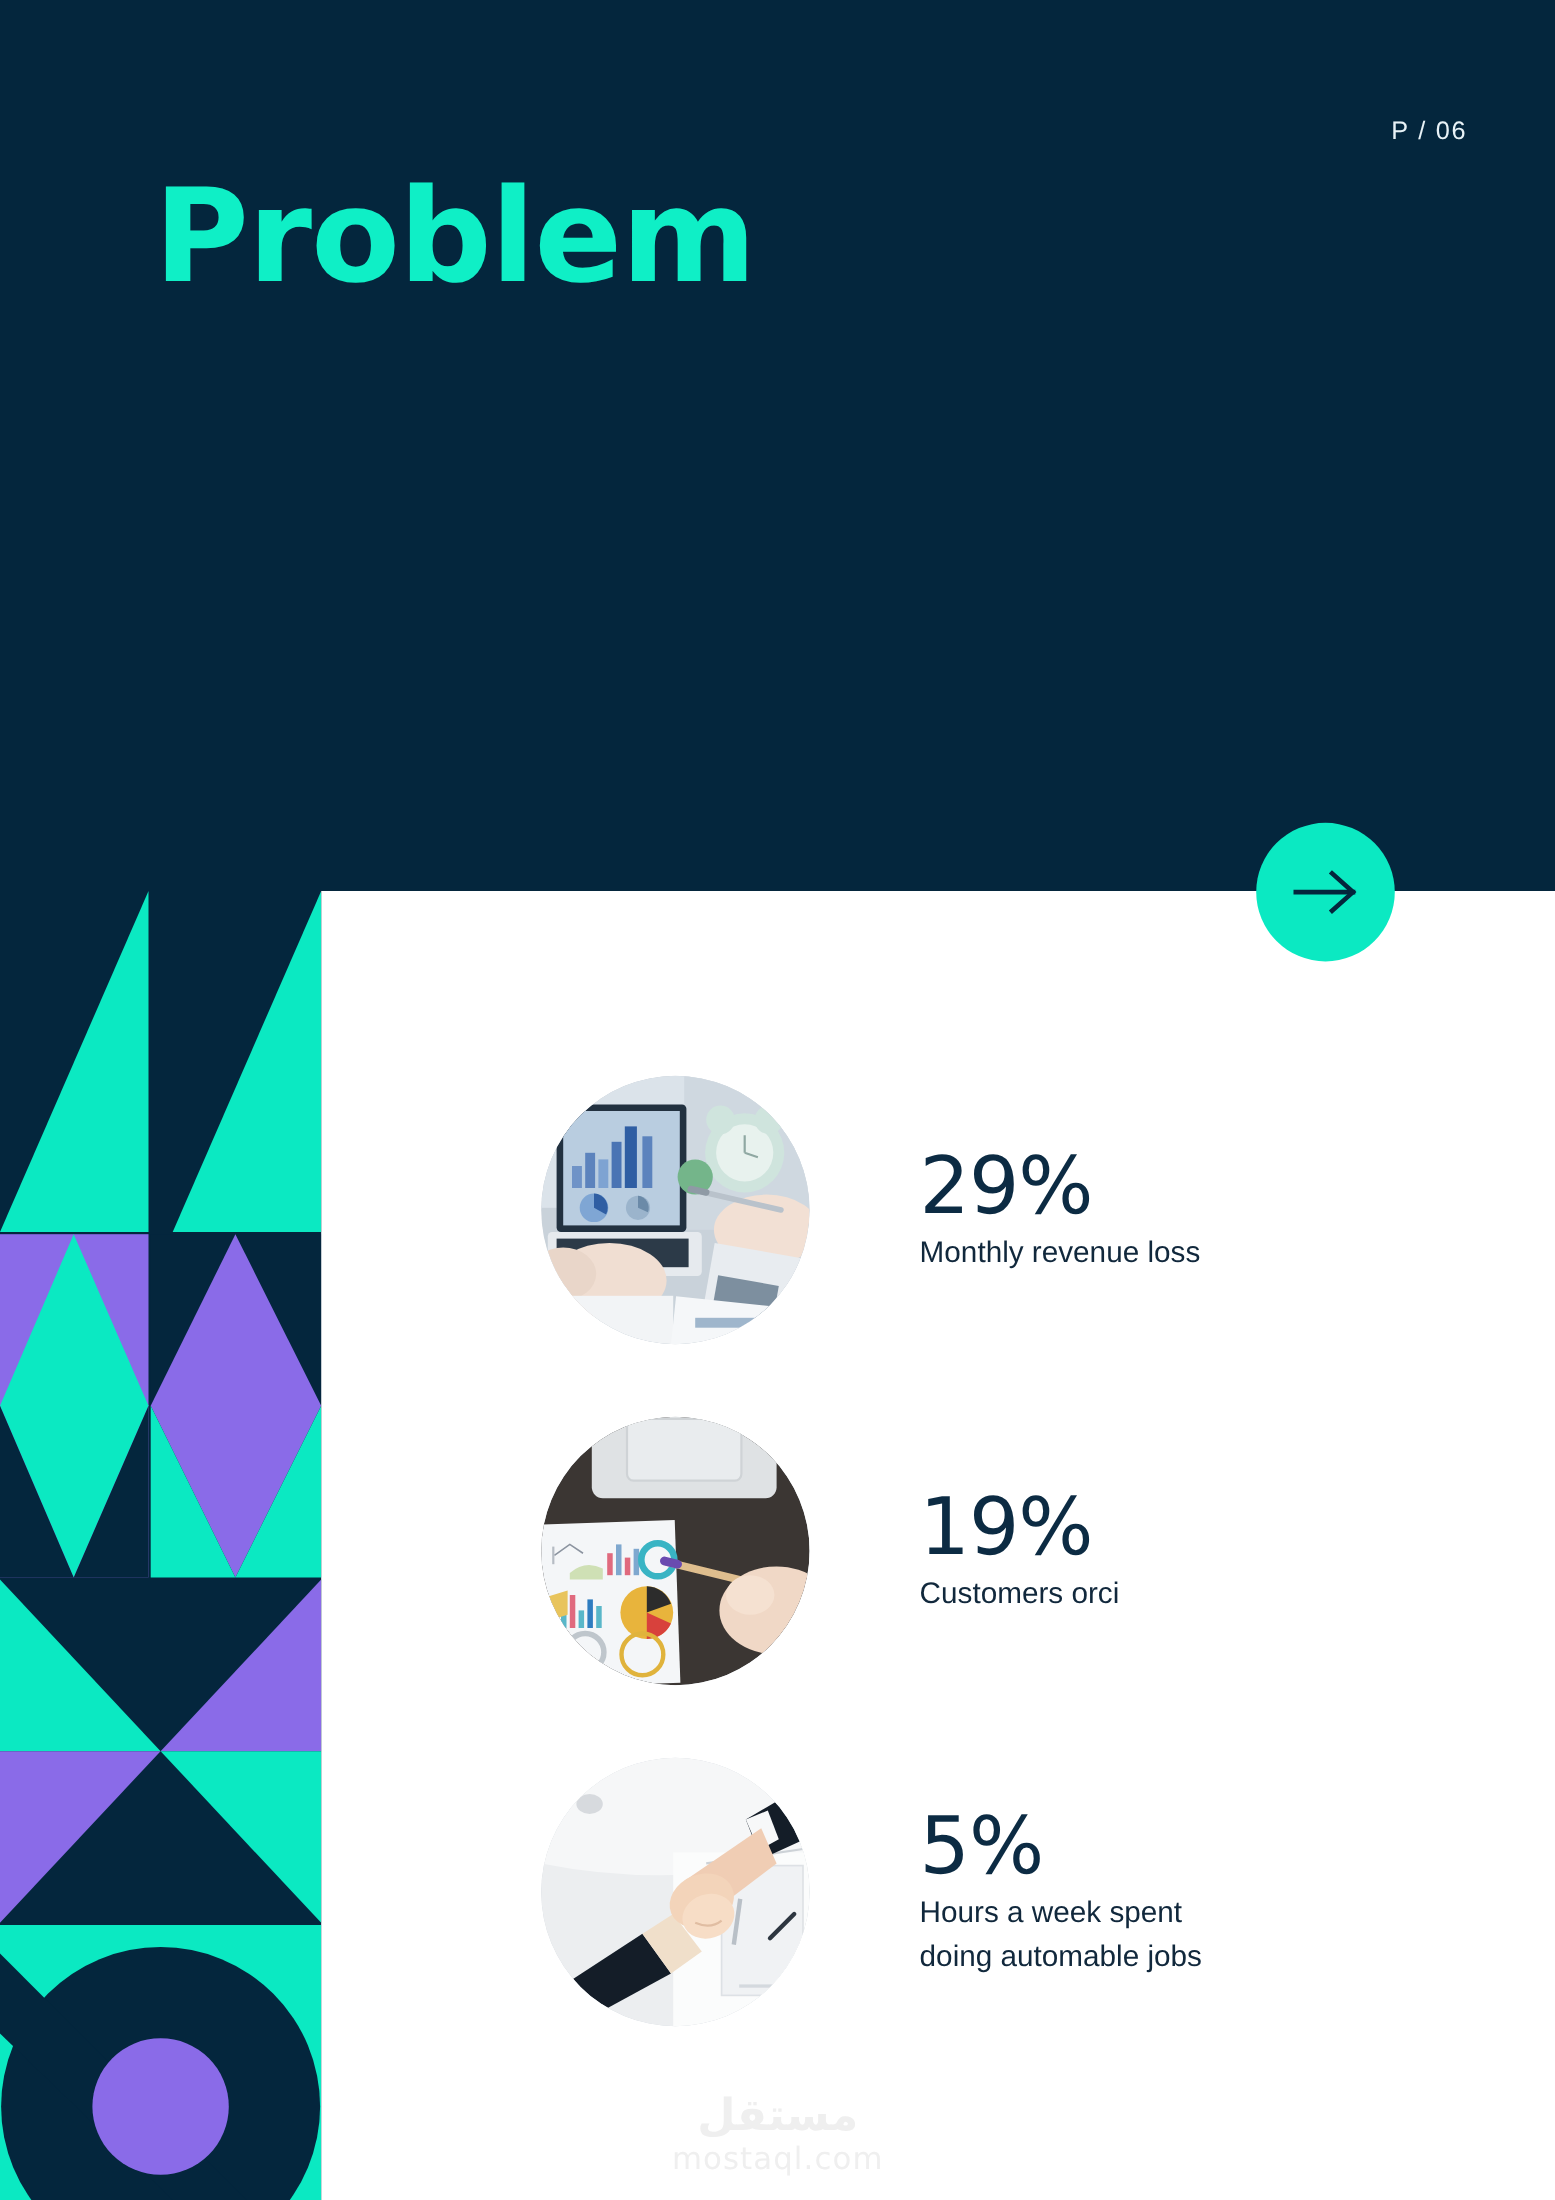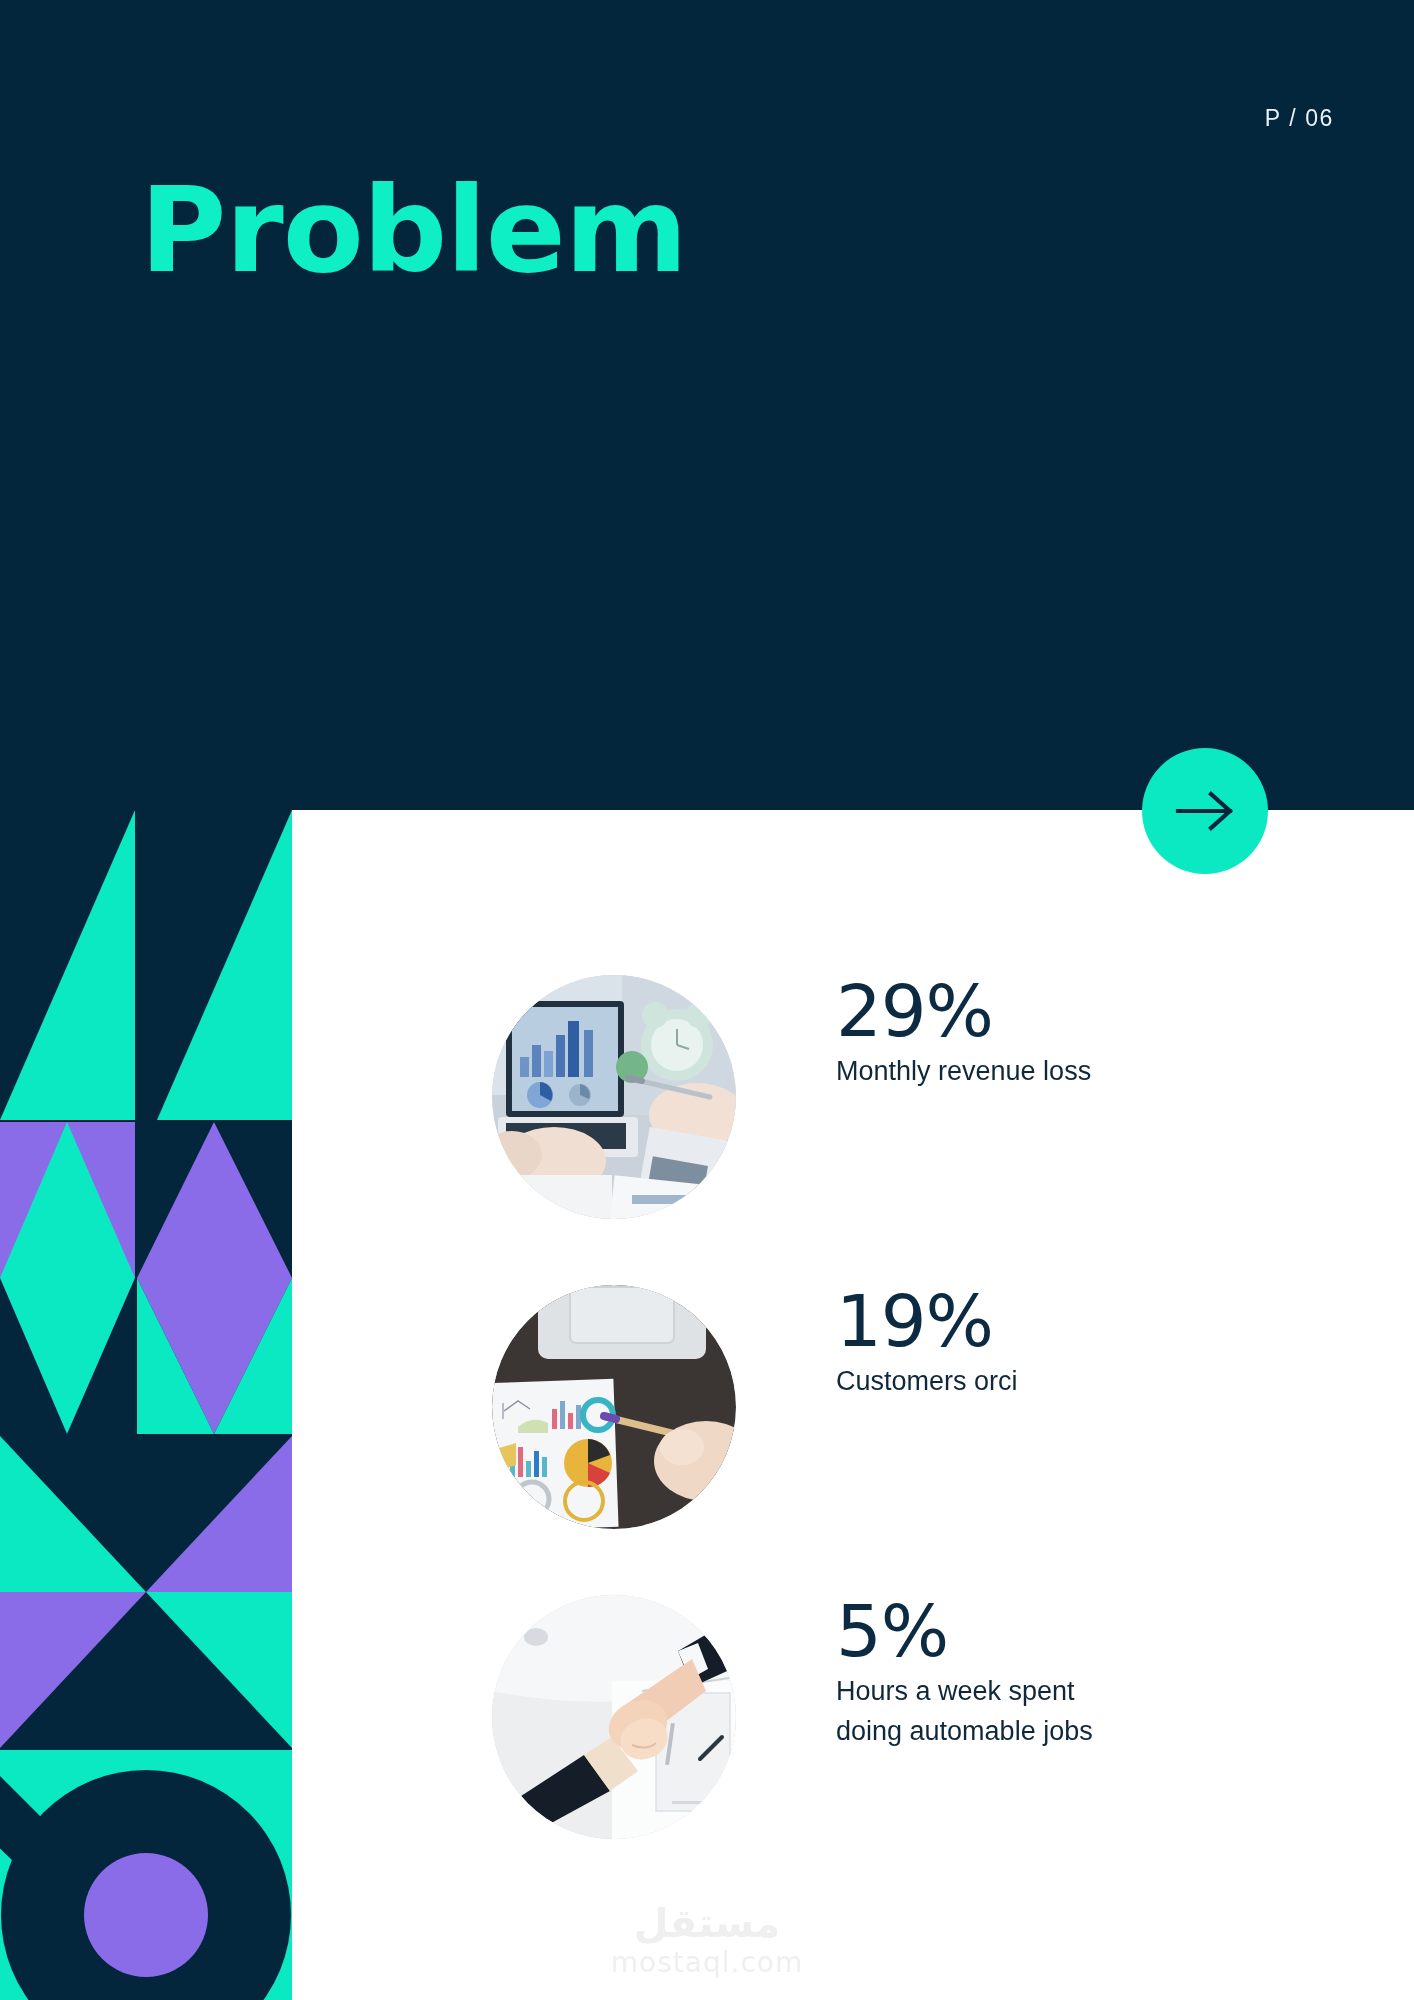--- a/index.html
+++ b/index.html
@@ -22,21 +22,21 @@
   .page-indicator {
     position:absolute;
     top:105px; right:80px;
     font-size:23px;
     letter-spacing:1.6px;
     color:#E8F2F7;
     font-weight:400;
   }
   .title {
     position:absolute;
-    left:140px; top:171px;
+    left:140px; top:155px;
     font-size:118px;
     line-height:1.0;
     font-weight:bold;
     color:#0FEFC6;
     letter-spacing:-1px;
     font-family:"DejaVu Sans","Liberation Sans",sans-serif;
   }
   .intro {
     position:absolute;
     left:141px; top:385px;
@@ -68,20 +68,21 @@
   .arrow-btn svg { display:block; }
 
   
   .stats {
     position:absolute;
     left:492px; top:975px;
     width:820px;
   }
   .stat-row {
     display:flex;
+    align-items:center;
     height:250px;
     margin-bottom:60px;
   }
   .stat-row:last-child { margin-bottom:0; }
   .stat-photo {
     width:244px; height:244px;
     border-radius:50%;
     overflow:hidden;
     flex:0 0 244px;
     position:relative;

